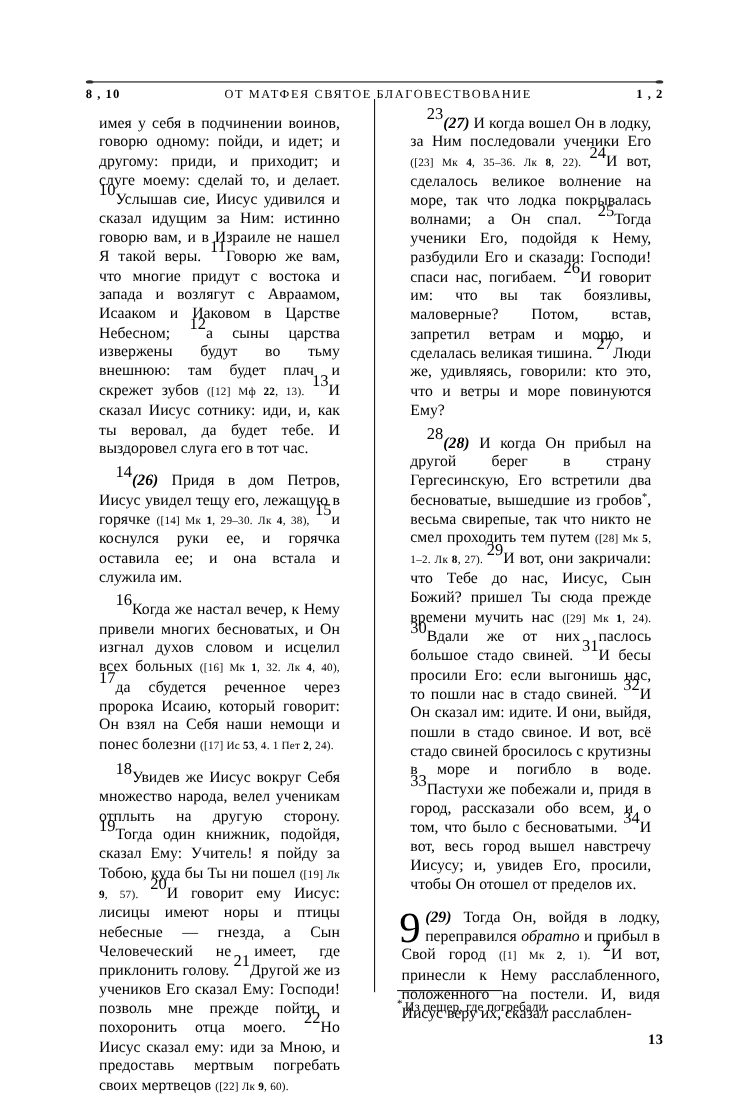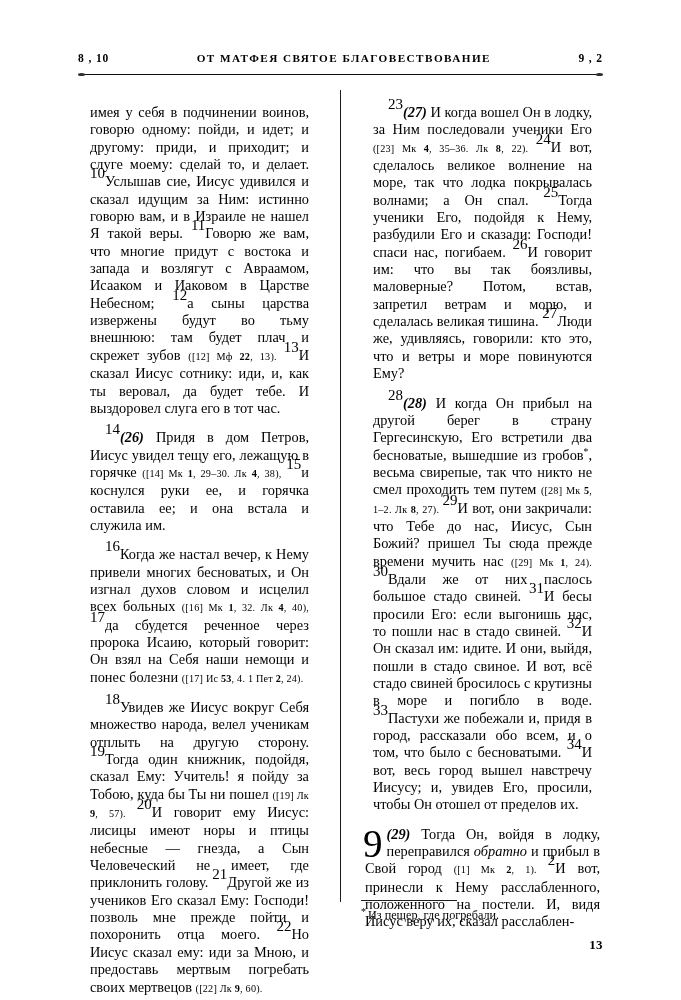--- a/index.html
+++ b/index.html
@@ -42,24 +42,25 @@
     height: 18px;
   }
   .rh-ref {
     font-size: 11.5px;
     font-weight: bold;
     letter-spacing: 0.9px;
     white-space: nowrap;
   }
   .rh-title {
     font-size: 11.2px;
-    font-weight: bold;
+    font-weight: normal;
     letter-spacing: 1.45px;
     text-transform: uppercase;
     white-space: nowrap;
+    margin-top: 28px;
   }
   .rh-rule {
     position: absolute;
     left: 0;
     top: 21px;
     width: 525px;
     height: 3px;
   }
   .rh-rule::before {
     content: "";
@@ -204,21 +205,21 @@
 </style>
 </head>
 <body>
 
 <div class="page">
 
   <div class="running-head">
     <div class="rh-row">
       <span class="rh-ref">8 , 10</span>
       <span class="rh-title">ОТ МАТФЕЯ СВЯТОЕ БЛАГОВЕСТВОВАНИЕ</span>
-      <span class="rh-ref">9 , 2</span>
+      <span class="rh-ref">1 , 2</span>
     </div>
     <div class="rh-rule">
       <span class="cap left"></span>
       <span class="cap right"></span>
     </div>
   </div>
 
   <div class="columns">
 
     <div class="divider"></div>

